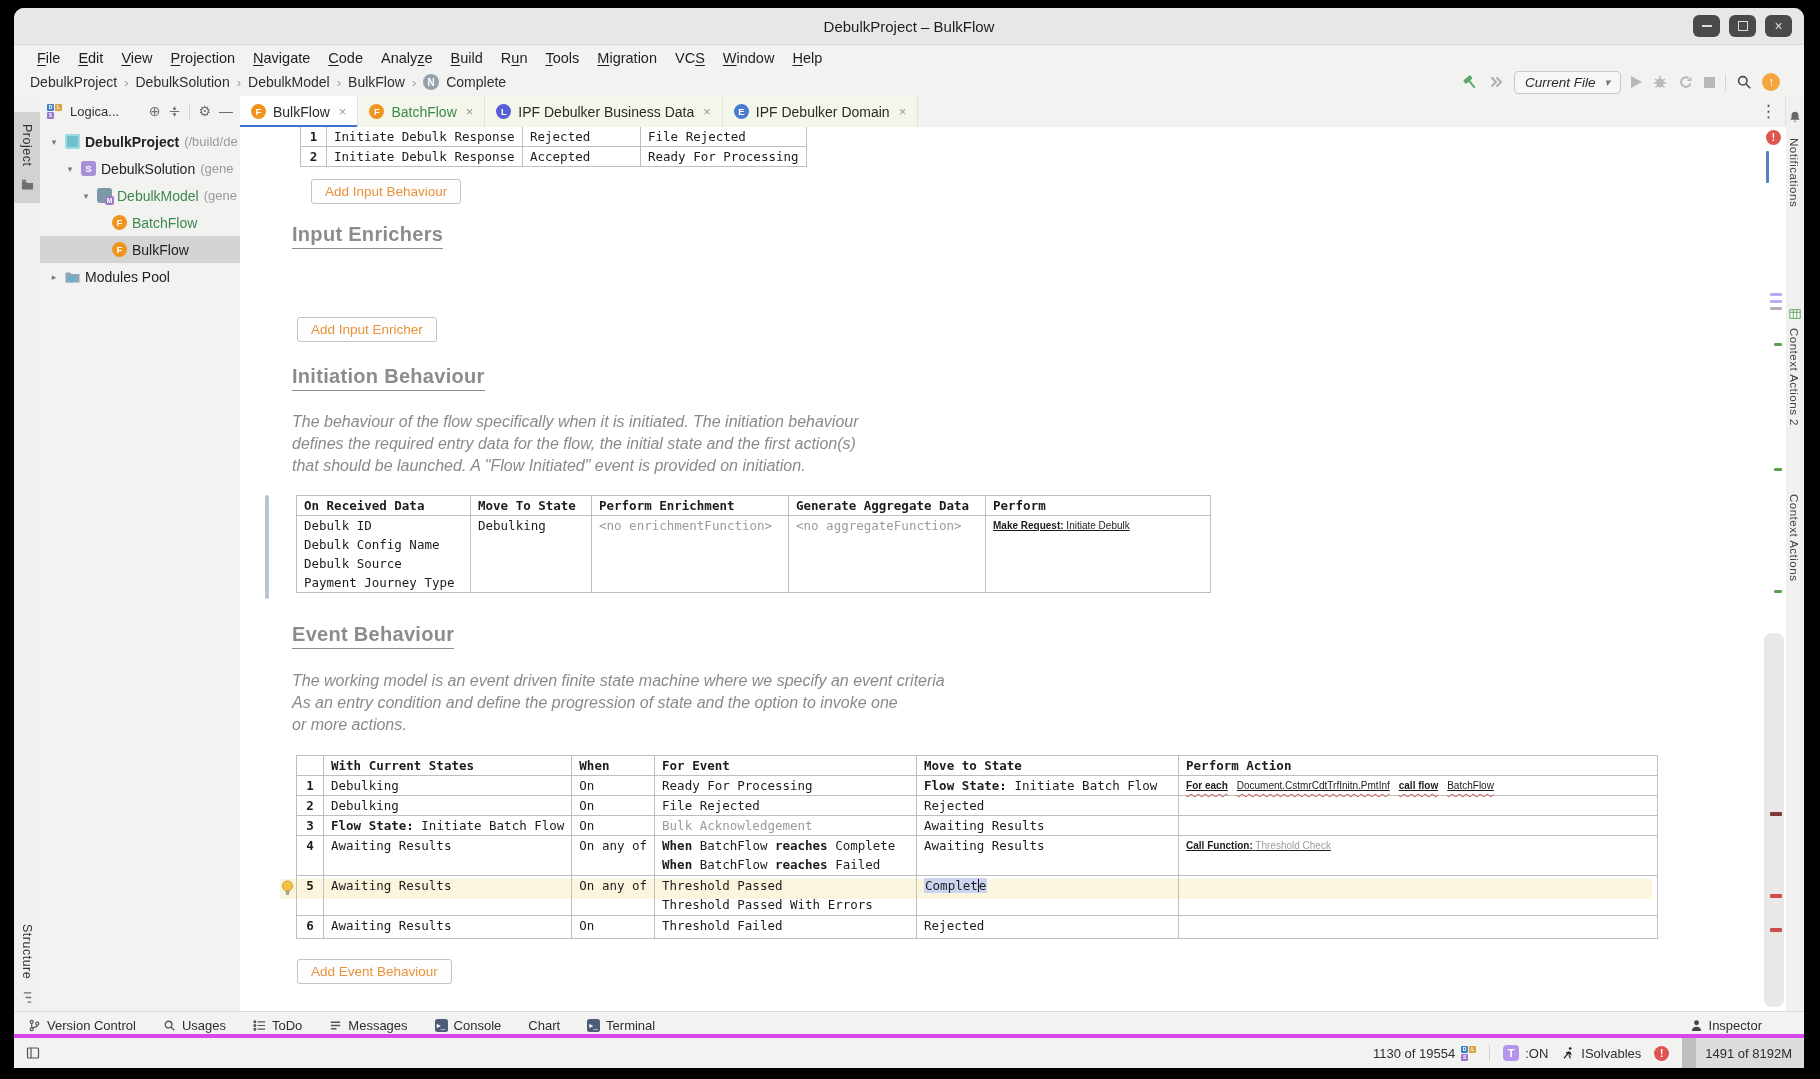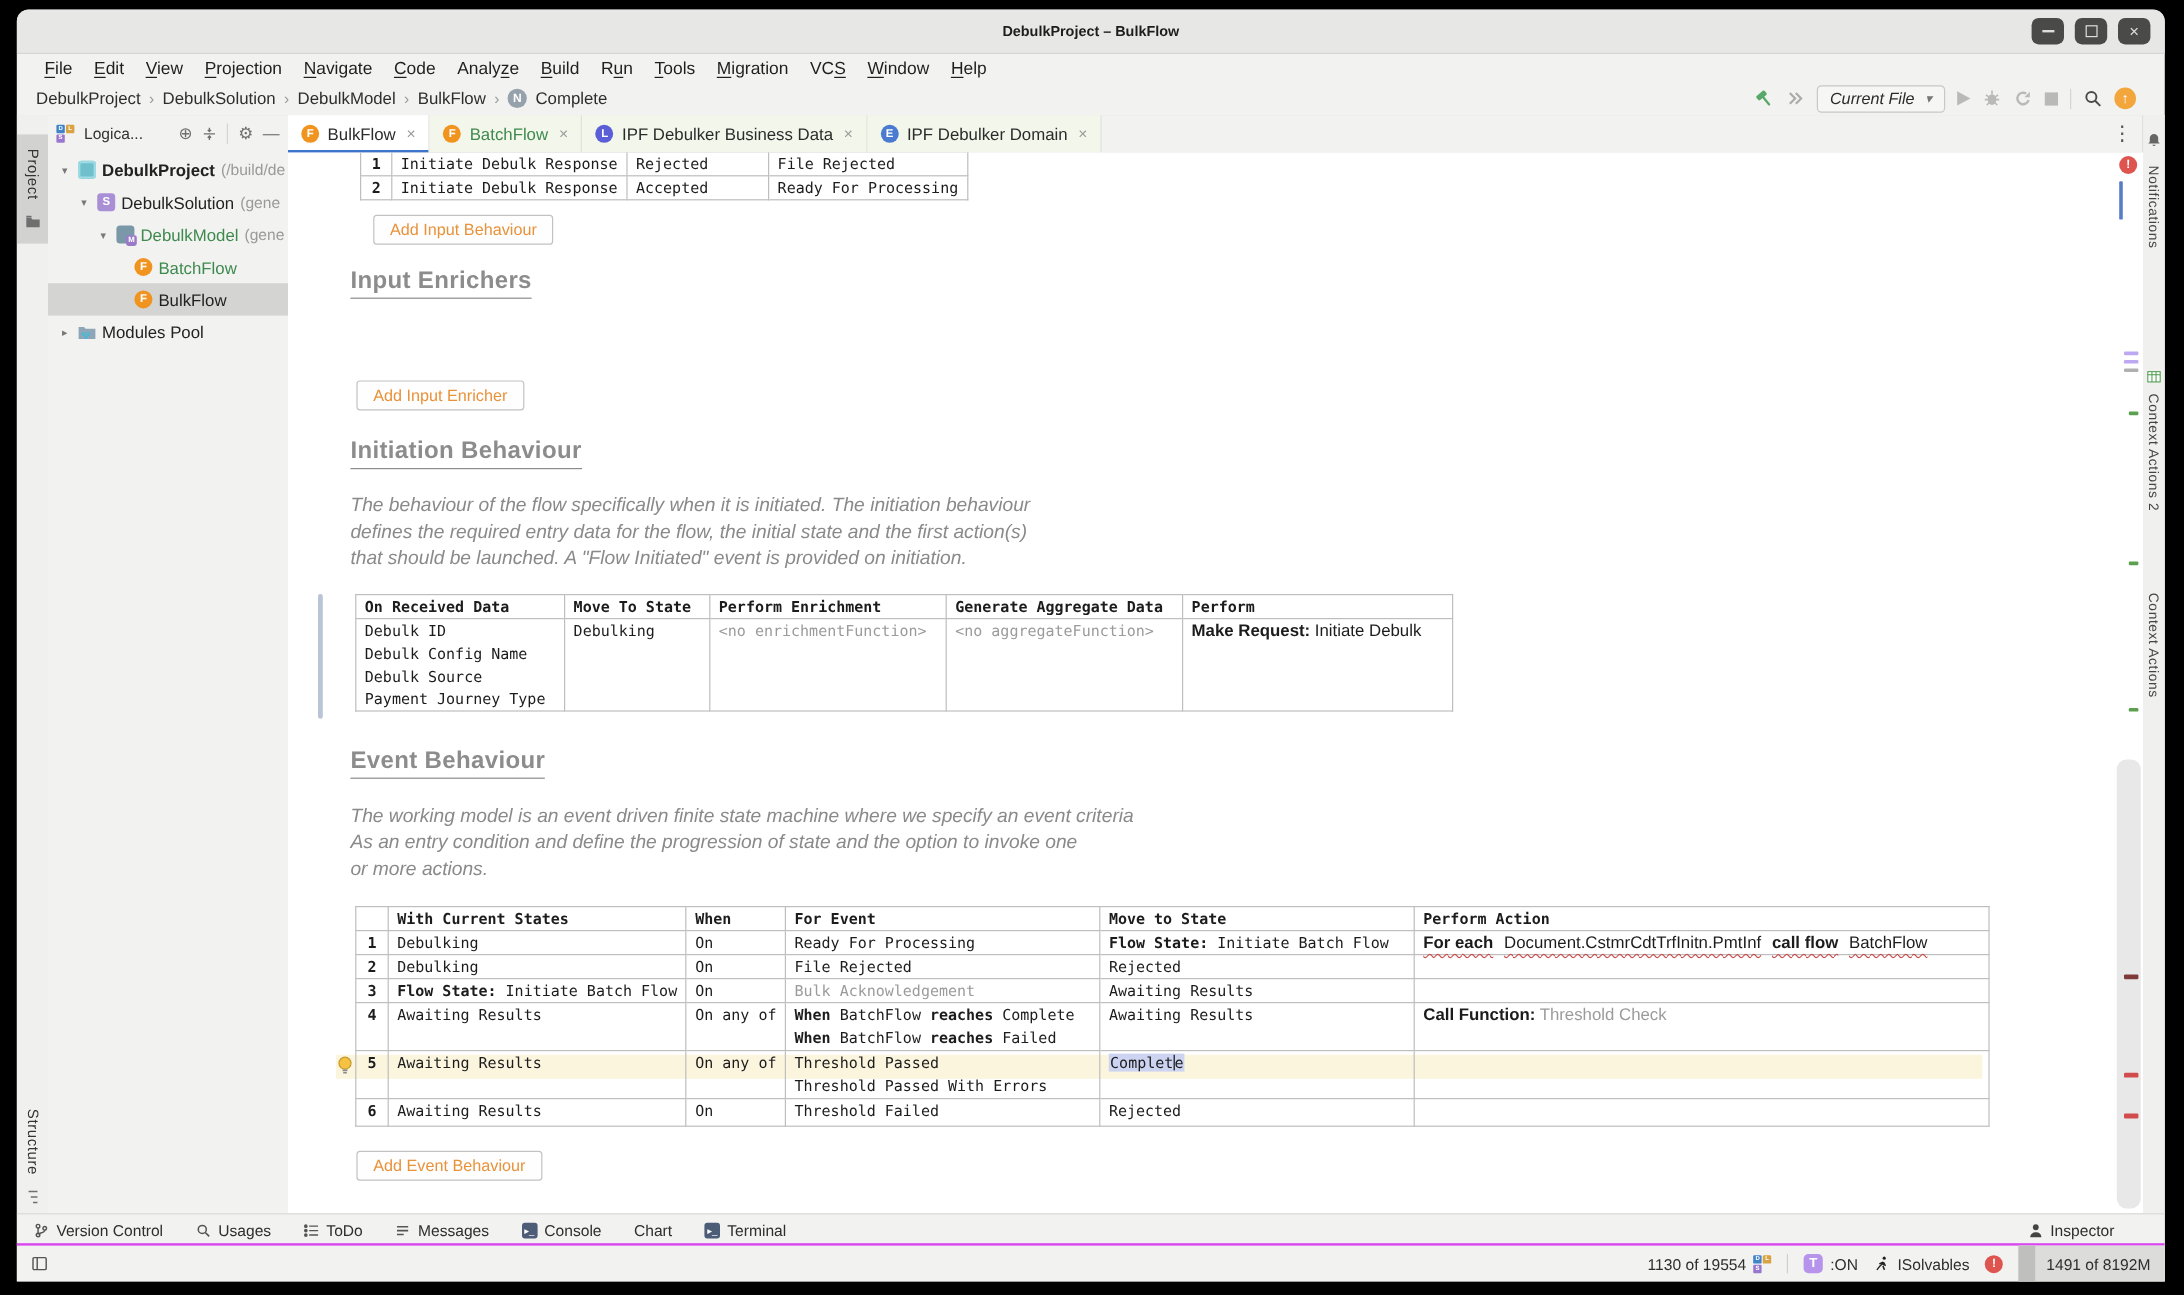--- a/index.html
+++ b/index.html
@@ -3,21 +3,21 @@
 <meta charset="utf-8">
 <style>
   html,body{margin:0;padding:0;background:#000;}
   .screen{position:relative;width:1820px;height:1079px;background:#000;overflow:hidden;
           font-family:"Liberation Sans",sans-serif;-webkit-font-smoothing:antialiased;}
   .window{position:absolute;left:14px;top:8px;width:1790px;height:1060px;background:#F2F2F1;
           border-radius:10px 10px 0 0;overflow:hidden;}
   
   .titlebar{position:absolute;left:0;top:0;right:0;height:36px;background:#E7E7E6;border-bottom:1px solid #D6D6D5;}
   .title{position:absolute;left:0;right:0;top:0;height:36px;display:flex;align-items:center;justify-content:center;
-         font-size:12px;font-weight:bold;color:#1d1d1d;}
+         font-size:15px;font-weight:normal;color:#1d1d1d;}
   .win-controls{position:absolute;right:12px;top:7px;display:flex;gap:9px;}
   .wbtn{width:27px;height:22px;border-radius:6px;background:#4A4A49;display:flex;align-items:center;justify-content:center;color:#DEDEDD;}
   .wbtn .bar{width:10px;height:2px;background:#DEDEDD;}
   .wbtn .box{width:8px;height:8px;border:1.5px solid #DEDEDD;}
   .wbtn.close{font-size:14px;line-height:1;}
   
   .menubar{position:absolute;left:0;top:36px;right:0;height:24px;display:flex;align-items:flex-end;padding-left:14px;}
   .menu-item{padding:2px 9px;font-size:14.5px;color:#1f1f1f;white-space:nowrap;}
   .mn{text-decoration:underline;text-underline-offset:2px;}
   
@@ -83,21 +83,21 @@
   .editor{position:absolute;left:226px;top:119px;width:1546px;height:885px;background:#fff;overflow:hidden;}
   .mtbl{position:absolute;border-collapse:collapse;font-family:"DejaVu Sans Mono",monospace;font-size:12.5px;color:#1c1c1c;
         table-layout:fixed;z-index:2;}
   .mtbl td,.mtbl th{border:1px solid #BEBEBE;padding:0 7px;vertical-align:top;white-space:nowrap;text-align:left;
                     line-height:19px;background:transparent;}
   .mtbl th{font-weight:bold;height:19px;margin-left:15px;}
   .numcell{font-weight:bold;text-align:center !important;}
   .r-s td{height:19px;} .r-d td{height:39px;} .r-l td{height:22px;}
   .dim{color:#9B9B9B;}
   .b{font-weight:bold;}
-  .sans{font-family:"Liberation Sans",sans-serif;font-size:14px;}
+  .sans{font-family:"Liberation Sans",sans-serif;font-size:10px;text-decoration:underline;}
   .gapped{margin-left:9px;}
   .wavy{text-decoration-line:underline;text-decoration-style:wavy;text-decoration-color:#C94F4F;
         text-decoration-thickness:1px;text-underline-offset:4px;}
   .sel{background:#CDD4F2;padding:0 1px;}
   .caret{display:inline-block;width:0;border-left:1.6px solid #111;height:13px;vertical-align:-2px;}
   .heading{position:absolute;font-size:20px;font-weight:bold;color:#8C8C8C;letter-spacing:0.3px;
            border-bottom:1.5px solid #8C8C8C;padding-bottom:2px;}
   .para{position:absolute;font-size:16px;font-style:italic;color:#8A8A8A;line-height:22px;white-space:nowrap;}
   .add-btn{position:absolute;border:1px solid #C2C2C1;background:#FEFEFE;color:#E8923A;font-size:13.5px;
            padding:4px 13px;border-radius:3px;font-family:"Liberation Sans",sans-serif;white-space:nowrap;}
@@ -110,21 +110,21 @@
   .smark{position:absolute;z-index:3;border-radius:1px;}
   .sthumb{position:absolute;left:1524px;top:506px;width:20px;height:374px;background:rgba(90,90,90,0.14);border-radius:8px;z-index:2;}
   
   .bottombar{position:absolute;left:0;right:0;bottom:30px;height:26px;background:#F2F2F1;border-top:1px solid #DADAD9;
              display:flex;align-items:center;padding:0 14px;gap:27px;font-size:13px;color:#2e2e2e;}
   .bb-item{display:flex;align-items:center;gap:6px;white-space:nowrap;}
   .term-ic{width:13px;height:13px;border-radius:2.5px;background:#4D5C77;color:#fff;font-size:8px;
            display:flex;align-items:center;justify-content:center;}
   .inspector{margin-left:auto;margin-right:28px;display:flex;align-items:center;gap:6px;}
   
-  .statusbar{position:absolute;left:0;right:0;bottom:0;height:30px;background:#F2F2F1;border-top:2px solid #d946ef;
+  .statusbar{position:absolute;left:0;right:0;bottom:0;height:30px;background:#F2F2F1;border-top:4px solid #d946ef;
              display:flex;align-items:center;padding:0 0 0 12px;font-size:13px;color:#2e2e2e;}
   .sb-right{margin-left:auto;display:flex;align-items:center;gap:13px;height:30px;}
   .sb-sep{width:1px;height:16px;background:#CFCFCE;}
   .tbadge{width:16px;height:16px;border-radius:4px;background:#B794EC;color:#fff;font-size:11px;font-weight:bold;
           display:flex;align-items:center;justify-content:center;}
   .errdot{width:15px;height:15px;border-radius:50%;background:#DE5550;color:#fff;font-size:10px;font-weight:bold;
           display:flex;align-items:center;justify-content:center;}
   .memory{display:flex;align-items:center;background:#DCDCDB;height:30px;padding-right:12px;}
   .mem-band{width:14px;height:30px;background:#BFBFBE;margin-right:9px;}
   .dslicon{display:inline-grid;grid-template-columns:7px 7px;grid-auto-rows:7px;gap:1px;}

